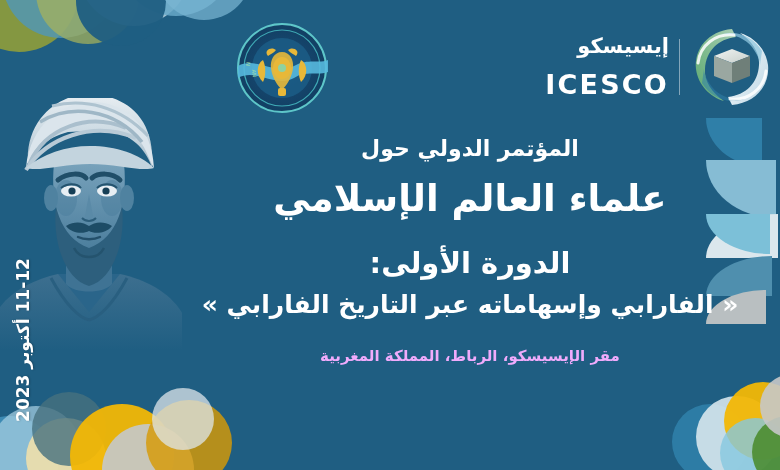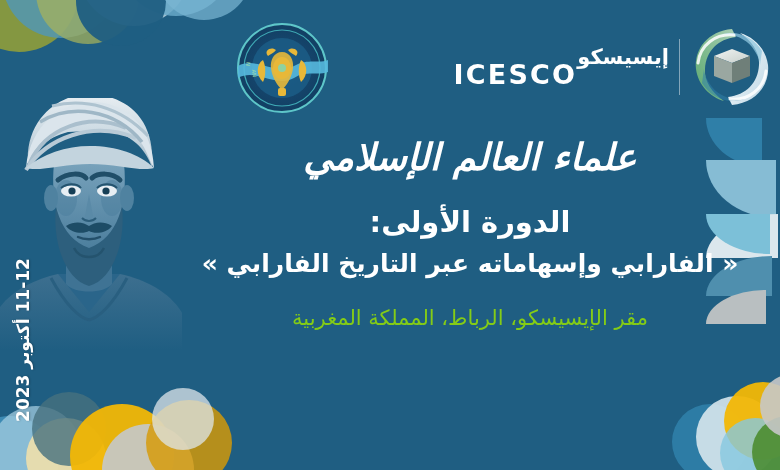--- a/index.html
+++ b/index.html
@@ -62,21 +62,21 @@
   #icesco-logo {
     position: absolute; left: 558px; top: 24px;
     width: 216px; height: 86px;
     display: flex; align-items: center; gap: 10px;
   }
   #icesco-mark { width: 84px; height: 84px; flex: 0 0 auto; }
   #icesco-divider {
     width: 1px; height: 56px; background: rgba(255,255,255,0.45); flex: 0 0 auto;
   }
   #icesco-wordmark {
-    display: flex; align-items: flex-start;
+    display: flex; flex-direction: column; align-items: flex-start;
     justify-content: center; line-height: 1; flex: 0 0 auto;
   }
   #icesco-name-ar {
     color: #ffffff; font-size: 21px; font-weight: 700; letter-spacing: 1px;
     direction: rtl;
   }
   #icesco-name-en {
     color: #ffffff; font-size: 27px; font-weight: 700;
     letter-spacing: 2.2px; margin-top: 14px; direction: ltr;
   }
@@ -90,31 +90,30 @@
     direction: rtl;
     color: #ffffff;
   }
   #eyebrow-line {
     font-size: 22px; font-weight: 700; letter-spacing: 0.3px;
     margin-bottom: 16px;
   }
   #main-title {
     font-size: 37px; font-weight: 700; letter-spacing: 0.3px;
     margin-bottom: 26px;
-    font-style: italic;
   }
   #edition-line {
     font-size: 29px; font-weight: 700; margin-bottom: 10px;
   }
   #theme-line {
     font-size: 25px; font-weight: 700; margin-bottom: 28px;
   }
   #venue-line {
-    font-size: 21px; font-weight: 400; letter-spacing: 0.2px;
-    color: #84cc16;
+    font-size: 15px; font-weight: 700; letter-spacing: 0.2px;
+    color: #f0abfc;
   }
 </style>
 </head>
 <body>
 
 <div class="banner">
 
   <div class="deco" id="deco-top-left">
     <div class="circ" style="left:-10px;  top:0;    width:118px; height:118px; background:#8a9a3d; opacity:.95;"></div>
     <div class="circ" style="left:32px;   top:-14px;width:118px; height:118px; background:#4e97bd; opacity:.78;"></div>
@@ -297,19 +296,20 @@
 
     <div id="icesco-divider"></div>
 
     <div id="icesco-wordmark">
       <div id="icesco-name-ar">إيسيسكو</div>
       <div id="icesco-name-en">ICESCO</div>
     </div>
   </div>
 
   <div id="text-block">
+    <div id="eyebrow-line">المؤتمر الدولي حول</div>
     <div id="main-title">علماء العالم الإسلامي</div>
     <div id="edition-line">الدورة الأولى:</div>
     <div id="theme-line">« الفارابي وإسهاماته عبر التاريخ الفارابي »</div>
     <div id="venue-line">مقر الإيسيسكو، الرباط، المملكة المغربية</div>
   </div>
 
 </div>
 
 </body></html>

